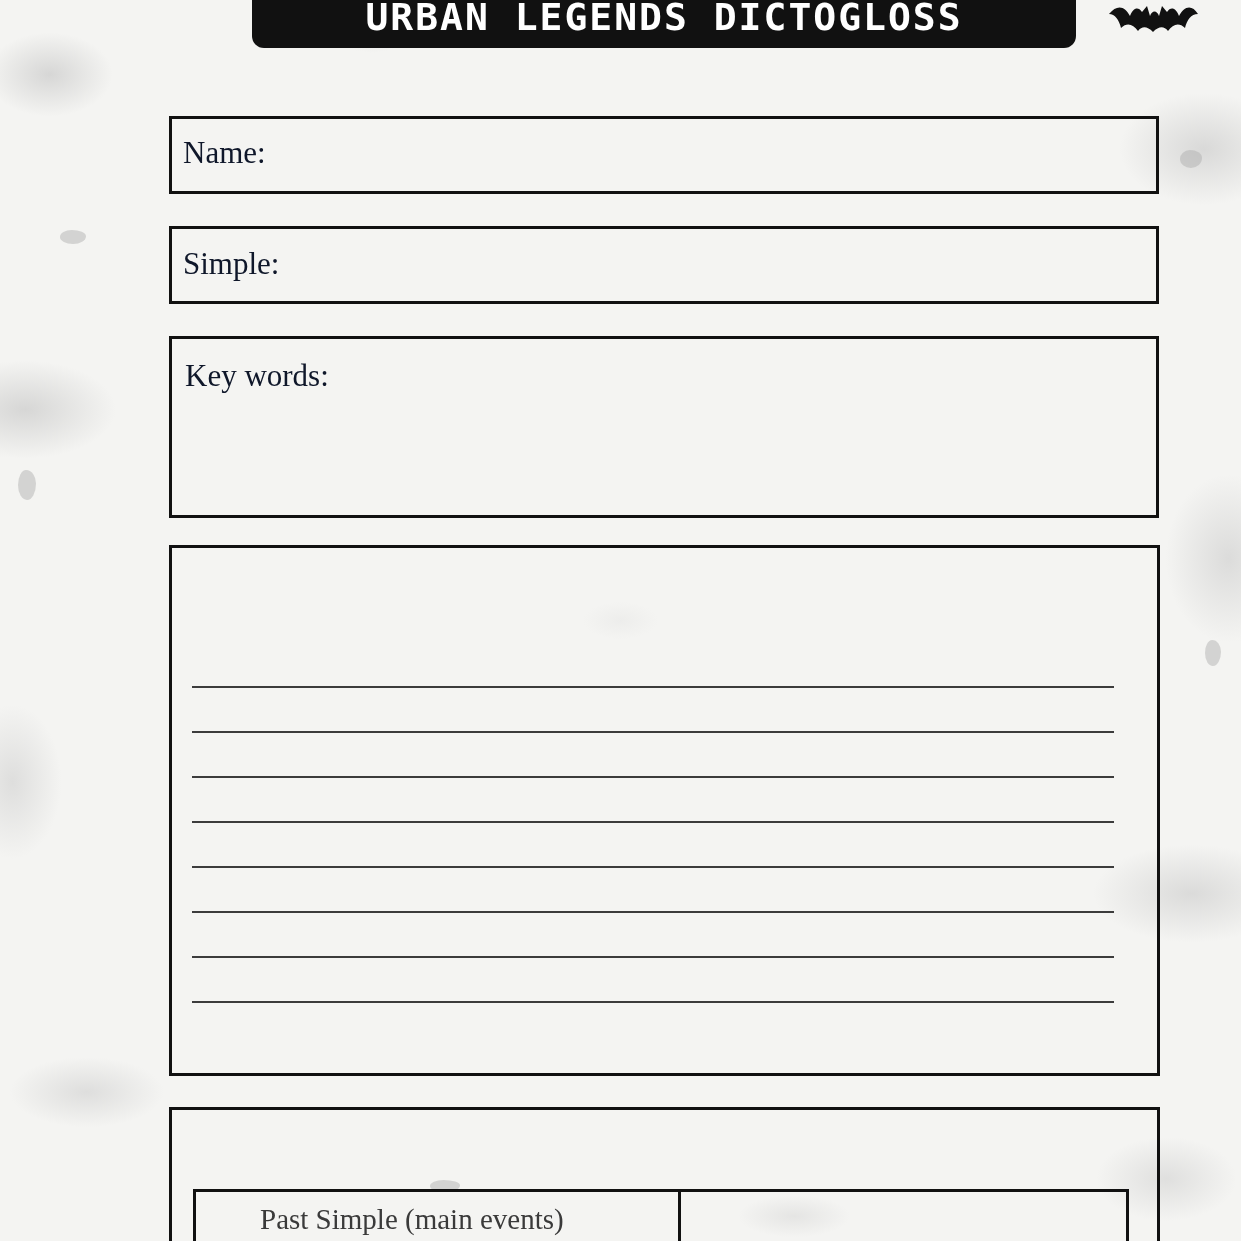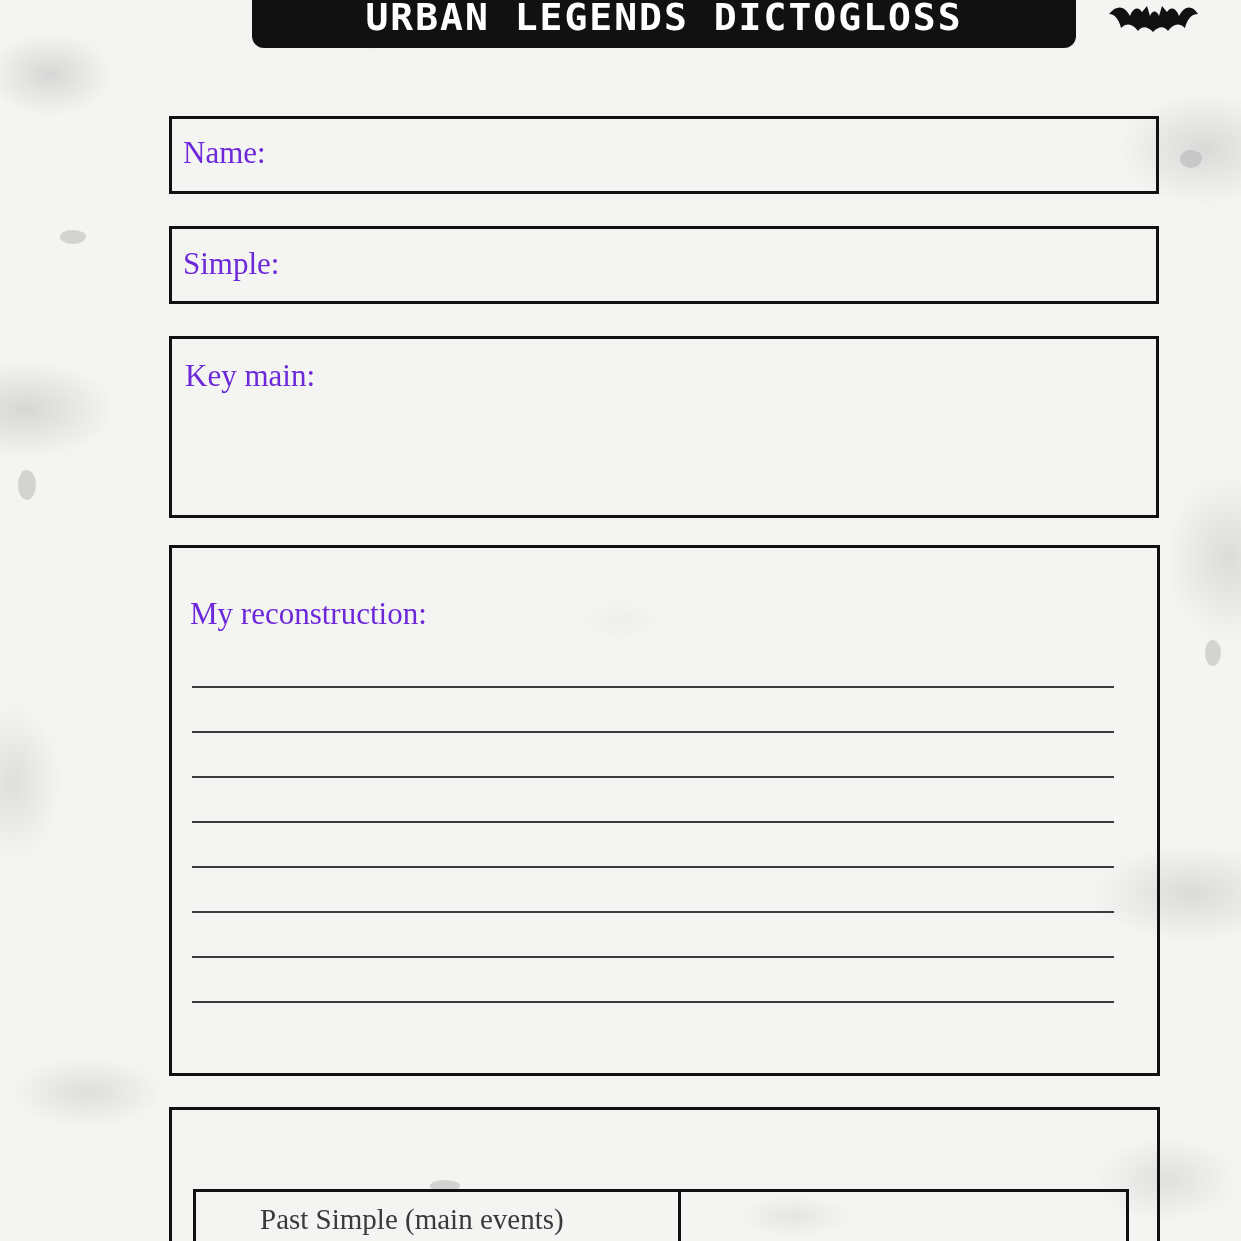--- a/index.html
+++ b/index.html
@@ -82,21 +82,21 @@
   
   .field-box {
     position: absolute;
     border: 3px solid #111111;
     background: transparent;
     box-sizing: border-box;
   }
   .field-label {
     position: absolute;
     font-size: 31px;
-    color: #6d28d9;
+    color: #0f172a;
     font-family: "Liberation Serif", serif;
     white-space: nowrap;
   }
 
   #box-name  { left: 125px; top: 116px;  width: 990px; height: 78px; }
   #lbl-name  { left: 139px; top: 135px; }
 
   #box-title { left: 125px; top: 226px;  width: 990px; height: 78px; }
   #lbl-title { left: 139px; top: 246px; }
 
@@ -166,24 +166,23 @@
     <path d="M2 16 C10 6, 18 8, 23 18 C26 10, 31 8, 35 14 L40 8 L43 18 C45 12, 50 12, 52 18 L55 8 L60 14 C64 8, 69 10, 72 18 C77 8, 85 6, 91 16 C84 16, 80 22, 78 30 C72 24, 66 26, 61 33 C57 28, 52 28, 46 34 C40 28, 35 28, 31 33 C26 26, 20 24, 14 30 C12 22, 8 16, 2 16 Z" fill="#111111"></path>
   </svg>
 
   <div class="field-box" id="box-name"></div>
   <div class="field-label" id="lbl-name">Name:</div>
 
   <div class="field-box" id="box-title"></div>
   <div class="field-label" id="lbl-title">Simple:</div>
 
   <div class="field-box" id="box-keywords"></div>
-  <div class="field-label" id="lbl-keywords">Key main:</div>
+  <div class="field-label" id="lbl-keywords">Key words:</div>
 
   <div class="field-box" id="box-recon"></div>
-  <div class="field-label" id="lbl-recon">My reconstruction:</div>
 
   <div class="write-lines">
     <div class="write-line"></div>
     <div class="write-line"></div>
     <div class="write-line"></div>
     <div class="write-line"></div>
     <div class="write-line"></div>
     <div class="write-line"></div>
     <div class="write-line"></div>
     <div class="write-line"></div>

